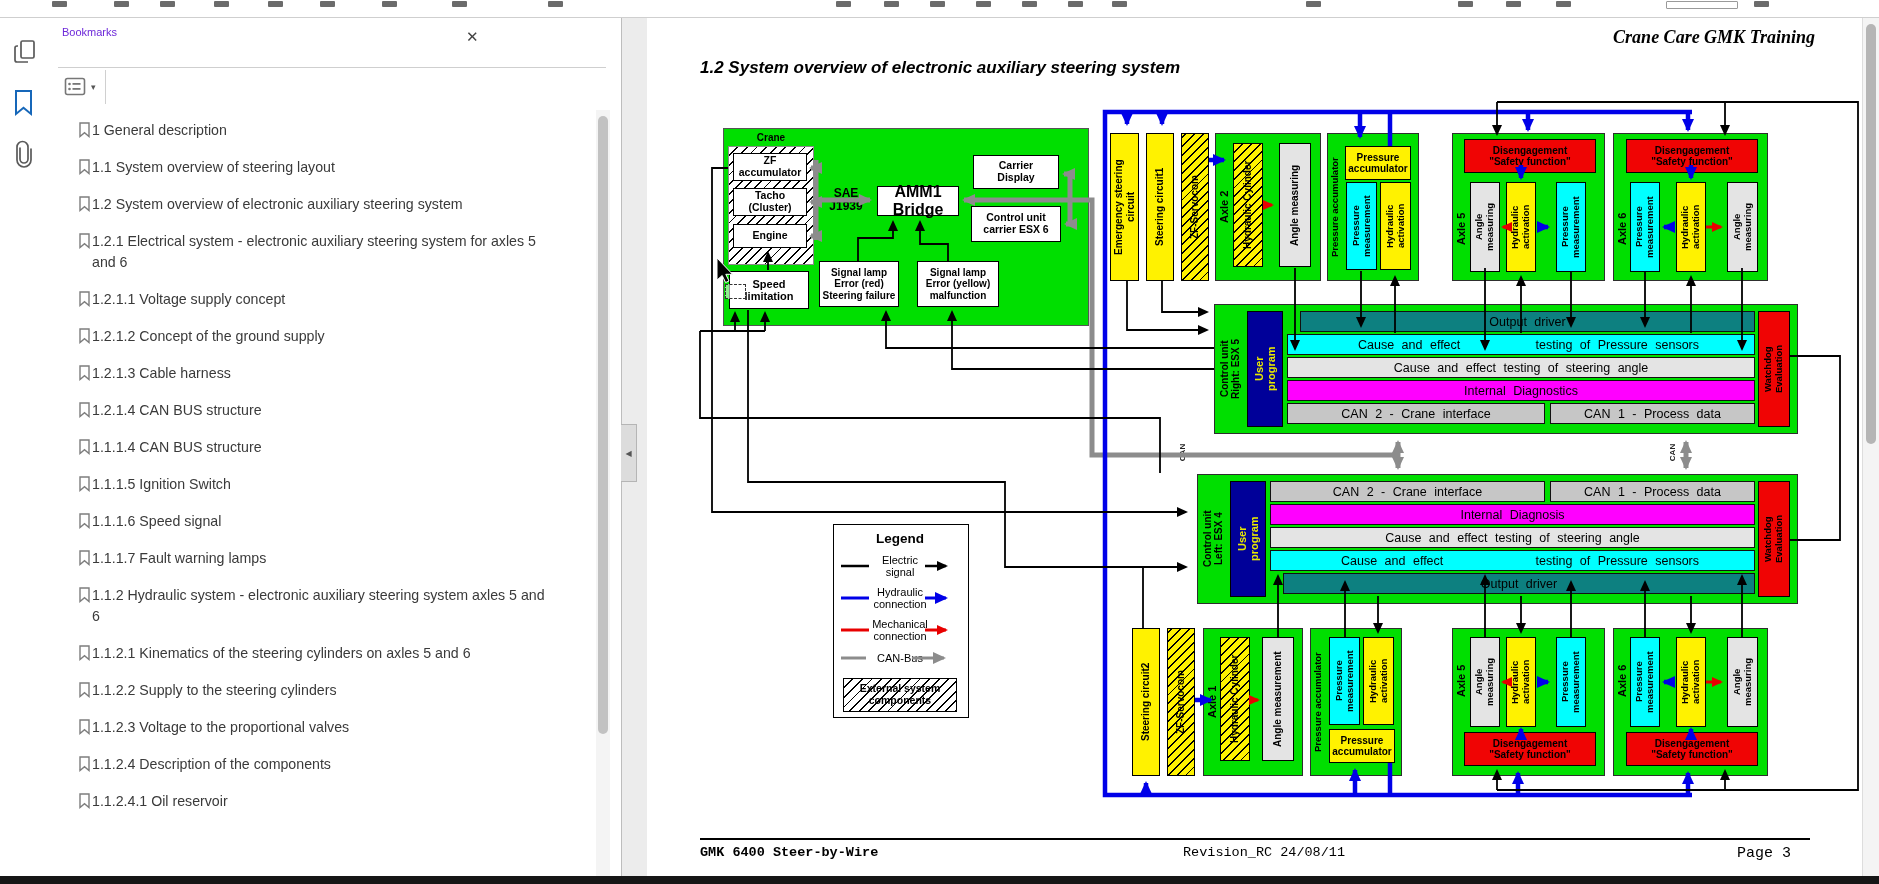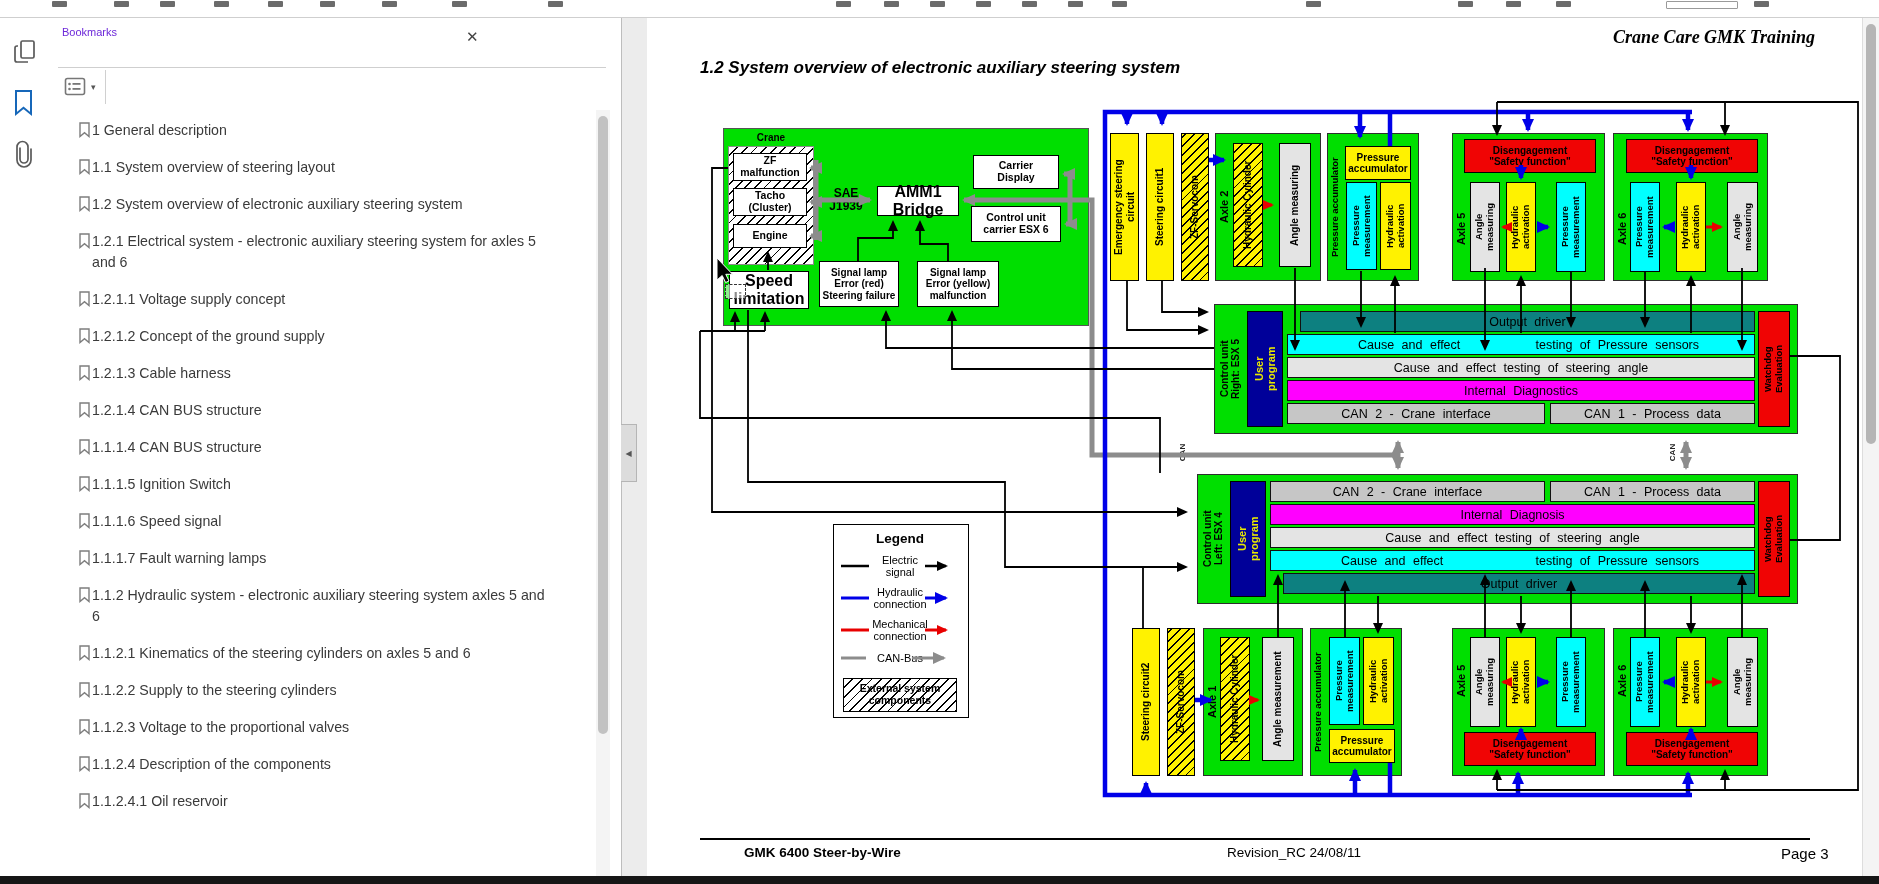--- a/index.html
+++ b/index.html
@@ -23,21 +23,21 @@
   .bmi svg{flex:0 0 auto;margin-top:2px;}
   .bmi span{font-size:14.2px;line-height:21px;color:#3a3a3a;width:455px;}
   .sb{position:absolute;border-radius:6px;background:#c2c2c2;}
   .sbtrack{position:absolute;background:#f4f4f4;}
   #taskbar{position:absolute;left:0;top:876px;width:1879px;height:8px;background:#161616;}
   
   #page{position:absolute;left:647px;top:18px;width:1215px;height:858px;background:#fff;}
   #hdr{position:absolute;left:1470px;top:27px;width:345px;text-align:right;font:italic bold 18px "Liberation Serif",serif;color:#000;}
   #doctitle{position:absolute;left:700px;top:58px;font:italic bold 17px "Liberation Sans",sans-serif;color:#000;}
   #frule{position:absolute;left:700px;top:838px;width:1110px;height:1.5px;background:#000;}
-  .foot{position:absolute;top:845px;font-family:Liberation Sans, sans-serif;color:#000;margin-left:44px;}
+  .foot{position:absolute;top:845px;font-family:Liberation Mono, monospace;color:#000;}
   
   .grp{position:absolute;box-sizing:border-box;background:#00DF00;border:1.2px solid #2e2e2e;}
   .b{position:absolute;box-sizing:border-box;border:1.5px solid #000;background:#fff;display:flex;align-items:center;justify-content:center;
      text-align:center;font:bold 10.5px/1.12 "Liberation Sans",sans-serif;white-space:pre-line;color:#000;padding:1px;}
   .lbl{position:absolute;display:flex;align-items:center;justify-content:center;text-align:center;
        font:bold 11px/1.1 "Liberation Sans",sans-serif;white-space:pre-line;color:#000;}
   .vt{writing-mode:vertical-rl;transform:rotate(180deg);}
   .yellow{background:#FFF200;}.cyan{background:#00FFFF;}.mag{background:#FF00FF;}
   .teal{background:#0d8080;}.gray{background:#C6C6C6;}.lgray{background:#E4E4E4;}
   .red{background:#F00404;}.dkblue{background:#000099;color:#E8E800;}
@@ -241,38 +241,38 @@
   <div class="sb" style="left:1866px;top:24px;width:10px;height:420px;background:#b5b5b5"></div>
 
   <div id="page"></div>
   <div id="hdr">Crane Care GMK Training</div>
   <div id="doctitle">1.2 System overview of electronic auxiliary steering system</div>
 
   <div class="grp boxlayer" style="left:723px;top:128px;width:366px;height:198px;border-color:#555"></div>
   <div class="lbl boxlayer" style="left:736px;top:130px;width:70px;height:14px;font-size:10px">Crane</div>
   <div class="abs boxlayer hw" style="left:728px;top:146px;width:84px;height:117px;border:1px solid #8a8a8a"></div>
   <div class="b boxlayer" style="left:733px;top:153px;width:74px;height:28px">ZF
-malfunction</div>
+accumulator</div>
   <div class="b boxlayer" style="left:733px;top:188px;width:74px;height:28px">Tacho
 (Cluster)</div>
   <div class="b boxlayer" style="left:733px;top:224px;width:74px;height:24px">Engine</div>
   <div class="lbl boxlayer" style="left:822px;top:184px;width:48px;height:32px;font-size:12px">SAE
 J1939</div>
   <div class="b boxlayer" style="left:877px;top:186px;width:82px;height:30px;font-size:16px">AMM1 Bridge</div>
   <div class="b boxlayer" style="left:973px;top:155px;width:86px;height:34px">Carrier
 Display</div>
   <div class="b boxlayer" style="left:971px;top:206px;width:90px;height:36px">Control unit
 carrier ESX 6</div>
   <div class="b boxlayer" style="left:819px;top:261px;width:80px;height:46px;font-size:10px">Signal lamp
 Error (red)
 Steering failure</div>
   <div class="b boxlayer" style="left:917px;top:261px;width:82px;height:46px;font-size:10px">Signal lamp
 Error (yellow)
 malfunction</div>
-  <div class="b boxlayer" style="left:729px;top:271px;width:80px;height:38px;font-size:16px">Speed
+  <div class="b boxlayer" style="left:729px;top:271px;width:80px;height:38px;font-size:11px">Speed
 limitation</div>
 
   <div class="b vt boxlayer yellow" style="left:1110px;top:133px;width:29px;height:148px;font-size:10px">Emergency steering
 circuit</div>
   <div class="b vt boxlayer yellow" style="left:1146px;top:133px;width:28px;height:148px;font-size:10px">Steering circuit1</div>
   <div class="b vt boxlayer hy" style="left:1181px;top:133px;width:28px;height:148px;font-size:10px">ZF-Servocom</div>
 
   <div class="grp boxlayer" style="left:1215px;top:133px;width:106px;height:148px"></div>
   <div class="lbl vt boxlayer" style="left:1216px;top:137px;width:16px;height:140px">Axle 2</div>
   <div class="b vt boxlayer hy" style="left:1233px;top:143px;width:30px;height:124px;font-size:10px">Hydraulic Cylinder</div>

